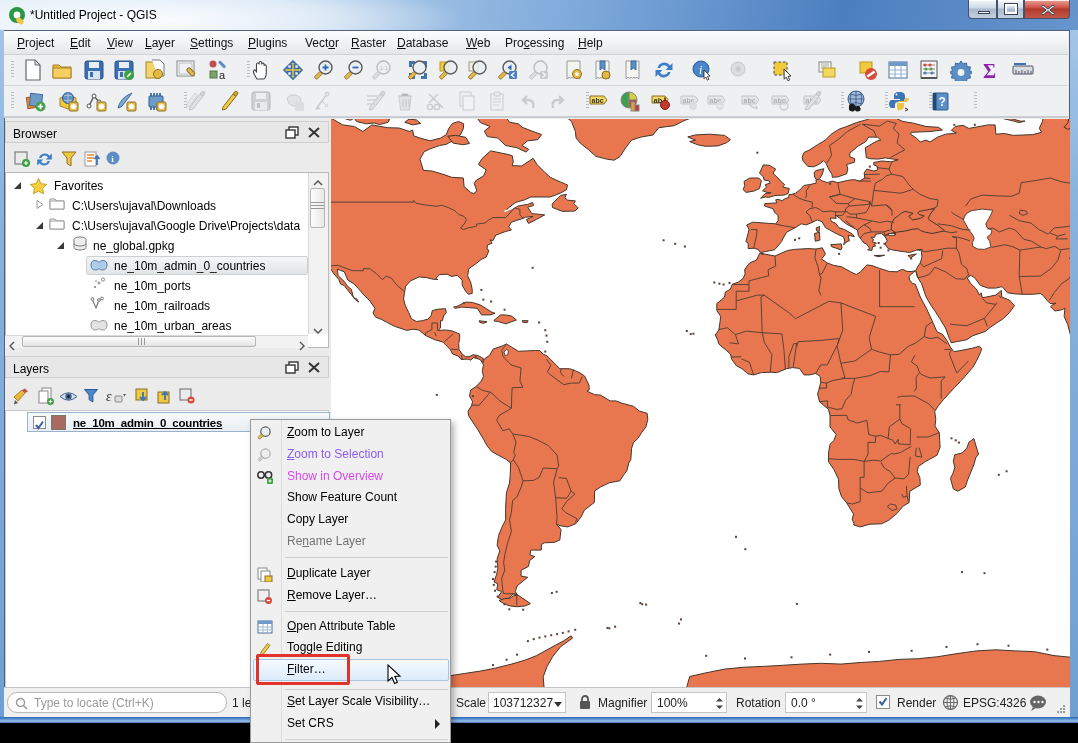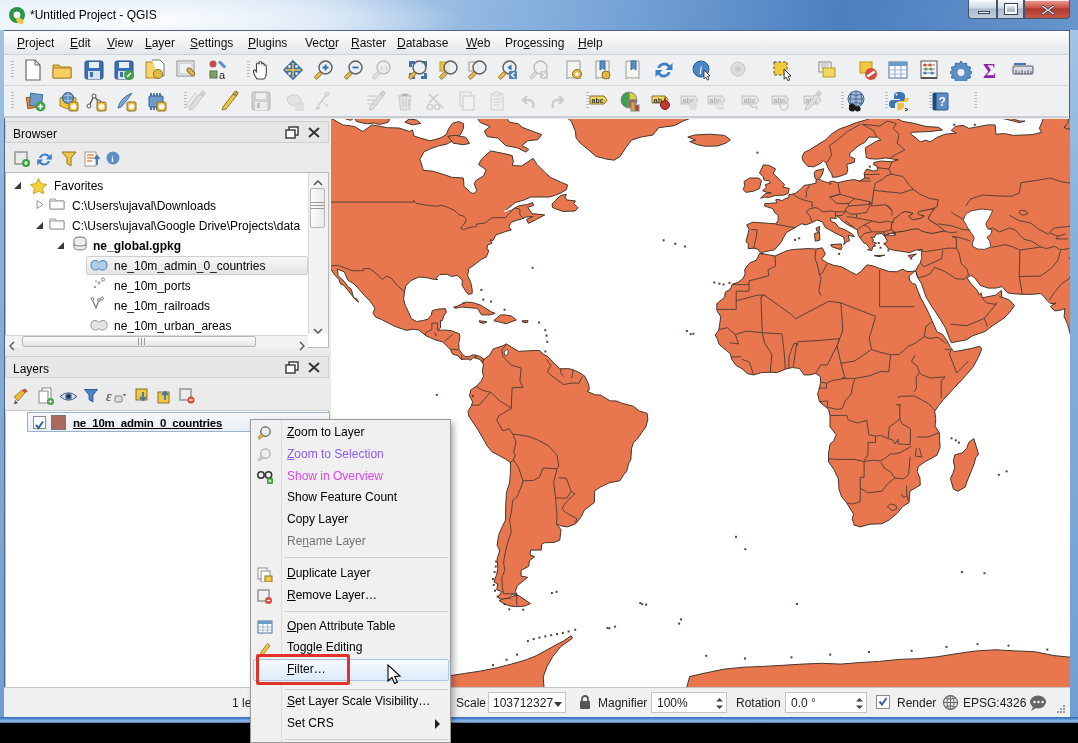--- a/index.html
+++ b/index.html
@@ -942,21 +942,21 @@
   </svg>
 <div class="tree abs" style="left:72px;top:219px;font-weight:normal">C:\Users\ujaval\Google Drive\Projects\data</div>
 <svg class="abs" style="left:57px;top:241px" width="8" height="8" viewBox="0 0 8 8">
     <path d="M7 1 L7 8 L0 8 Z" fill="#3a3a3a"></path>
   </svg>
 <svg class="abs" style="left:72px;top:236px" width="16" height="15" viewBox="0 0 16 15">
     <ellipse cx="8" cy="3.5" rx="6" ry="2.5" fill="#eee" stroke="#777"></ellipse>
     <path d="M2 3.5 v8 a6 2.5 0 0 0 12 0 v-8" fill="#eee" stroke="#777"></path>
     <path d="M2 7.5 a6 2.5 0 0 0 12 0" fill="none" stroke="#777"></path>
   </svg>
-<div class="tree abs" style="left:93px;top:239px;font-weight:bold">ne_global.gpkg</div>
+<div class="tree abs" style="left:93px;top:239px;font-weight:normal">ne_global.gpkg</div>
 <div class="abs" style="left:86px;top:256px;width:222px;height:19px;background:linear-gradient(180deg,#f4f6f8,#e2e4e6);border:1px solid #cdd0d3;border-radius:2px"></div>
 <svg class="abs" style="left:90px;top:259px" width="18" height="13" viewBox="0 0 18 13">
     <path d="M1 6 q0 -4.5 4 -4.5 q3 0 4 2 q1 -2 4 -2 q4 0 4 4.5 q0 5 -4.5 5 q-2.5 0 -3.5 -1.5 q-1 1.5 -3.5 1.5 q-4.5 0 -4.5 -5 z" fill="#aecde8" stroke="#5580a8"></path>
   </svg>
 <div class="tree abs" style="left:114px;top:259px;font-weight:normal">ne_10m_admin_0_countries</div>
 <svg class="abs" style="left:92px;top:277px" width="14" height="13" viewBox="0 0 14 13">
     <circle cx="3" cy="10" r="1.1" fill="#888"></circle>
     <circle cx="7" cy="6" r="1.1" fill="#fff" stroke="#888"></circle>
     <circle cx="11" cy="2.5" r="1.6" fill="#fff" stroke="#888"></circle>
     <circle cx="4" cy="4" r="0.9" fill="#aaa"></circle>
@@ -1040,20 +1040,27 @@
   </svg>
 <div class="abs" style="left:5px;top:410px;width:324px;height:277px;background:#fff;border:1px solid #c9c9c9;border-bottom:none"></div>
 <div class="abs" style="left:27px;top:412px;width:303px;height:20px;background:linear-gradient(180deg,#f7f9fb,#e8eef5);border:1px solid #9ab2cc"></div>
 <div class="abs" style="left:33px;top:416px;width:13px;height:13px;background:#fff;border:1px solid #8b8b8b"><svg width="11" height="11">
       <path d="M2 5 L4.5 8 L9 1.5" fill="none" stroke="#3a62a8" stroke-width="2"></path>
     </svg></div>
 <div class="abs" style="left:51px;top:415px;width:15px;height:15px;background:#a96a60;border:1px solid #777"></div>
 <div class="abs" style="left:73px;top:417px;font-size:11.5px;font-weight:bold;text-decoration:underline;letter-spacing:-0.2px">ne_10m_admin_0_countries</div>
 
 <div id="statusbar">
+ <div class="abs" style="left:3px;top:4px;width:220px;height:21px;background:#fff;border:1px solid #b8b8b8;border-radius:10px">
+  <svg class="abs" style="left:7px;top:4px" width="13" height="13" viewBox="0 0 13 13">
+        <circle cx="5.5" cy="5.5" r="4" fill="none" stroke="#999" stroke-width="1.4"></circle>
+        <path d="M8.5 8.5 L12 12" stroke="#999" stroke-width="1.6"></path>
+      </svg>
+  <span class="abs" style="left:26px;top:3px;color:#9a9a9a">Type to locate (Ctrl+K)</span>
+ </div>
  <span class="abs" style="left:228px;top:8px">1 lege</span>
  <span class="abs" style="left:452px;top:8px">Scale</span>
  <div class="abs" style="left:484px;top:4px;width:78px;height:21px;background:#fff;border:1px solid #c5c5c5">
   <span class="abs" style="left:4px;top:3px">103712327</span>
   <svg class="abs" style="left:64px;top:8px" width="10" height="7">
         <path d="M1 1 L5 6 L9 1 Z" fill="#333"></path>
       </svg>
  </div>
  <svg class="abs" style="left:574px;top:6px" width="14" height="16" viewBox="0 0 14 16">
       <rect x="2" y="7" width="10" height="8" rx="1" fill="#555"></rect>

